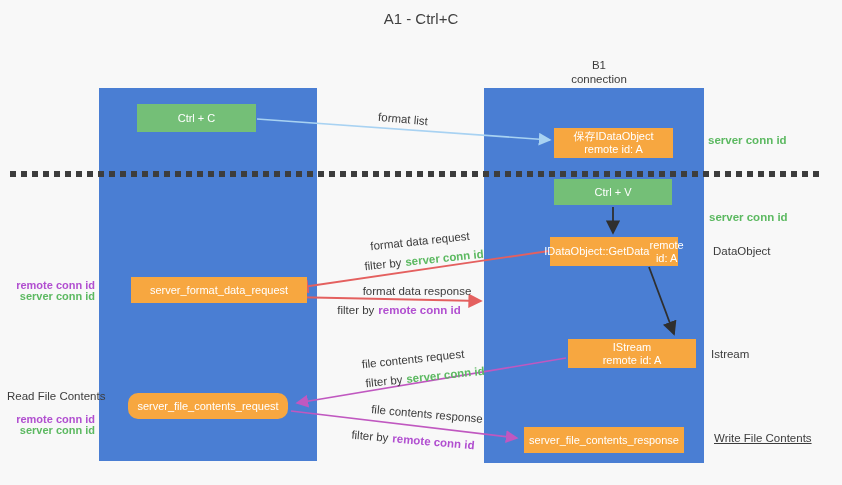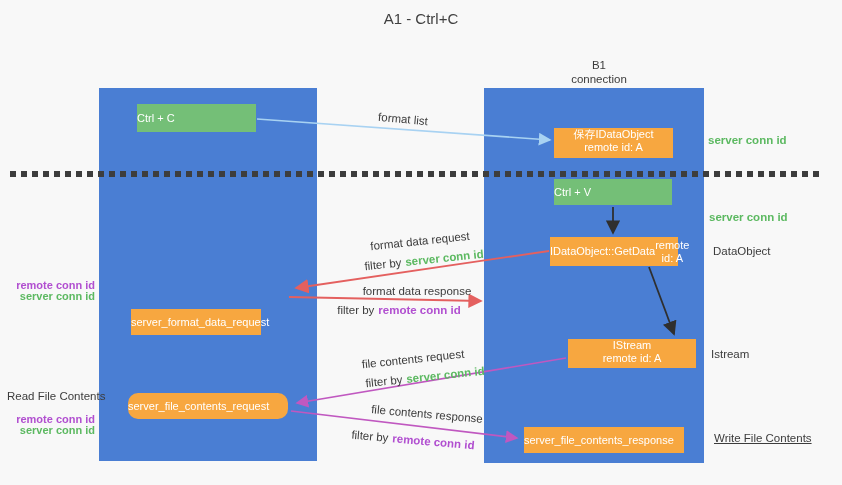--- a/index.html
+++ b/index.html
@@ -31,31 +31,31 @@
   }
   .lifeline-header.left  { left:116px; }
   .lifeline-header.right { left:519px; }
 
   .dotted-separator {
     position:absolute; left:10px; top:171px; width:812px; height:6px;
     background:repeating-linear-gradient(to right, #3d3d3d 0 6px, transparent 6px 11px);
   }
 
   .node {
-    position:absolute; display:flex; align-items:center; 
+    position:absolute; display:flex; align-items:center; justify-content:center;
     color:#fff; font-size:11px; line-height:13px; text-align:center;
   }
   .node.green  { background:#74bf77; }
   .node.orange { background:#f7a740; }
 
   .node-ctrl-c   { left:137px; top:104px; width:119px; height:28px; }
   .node-save     { left:554px; top:128px; width:119px; height:30px; flex-direction:column; }
   .node-ctrl-v   { left:554px; top:179px; width:118px; height:26px; }
   .node-getdata  { left:550px; top:237px; width:128px; height:29px; flex-direction:row; }
-  .node-fmt-req  { left:131px; top:277px; width:130px; height:26px;margin-top:32px; }
+  .node-fmt-req  { left:131px; top:277px; width:176px; height:26px; }
   .node-fmt-resp { left:486px; top:289px; width:158px; height:28px; }
   .node-istream  { left:568px; top:339px; width:128px; height:29px; flex-direction:column; }
   .node-file-req { left:128px; top:393px; width:160px; height:26px;border-radius:10px; }
   .node-file-resp{ left:524px; top:427px; width:160px; height:26px; }
 
   .side-label { position:absolute; font-size:11.5px; white-space:nowrap; color:#3c3c3c; }
   .green-label  { color:#5cb961; font-weight:bold; }
   .purple-label { color:#b14fd0; font-weight:bold; }
 
   .conn-block {

